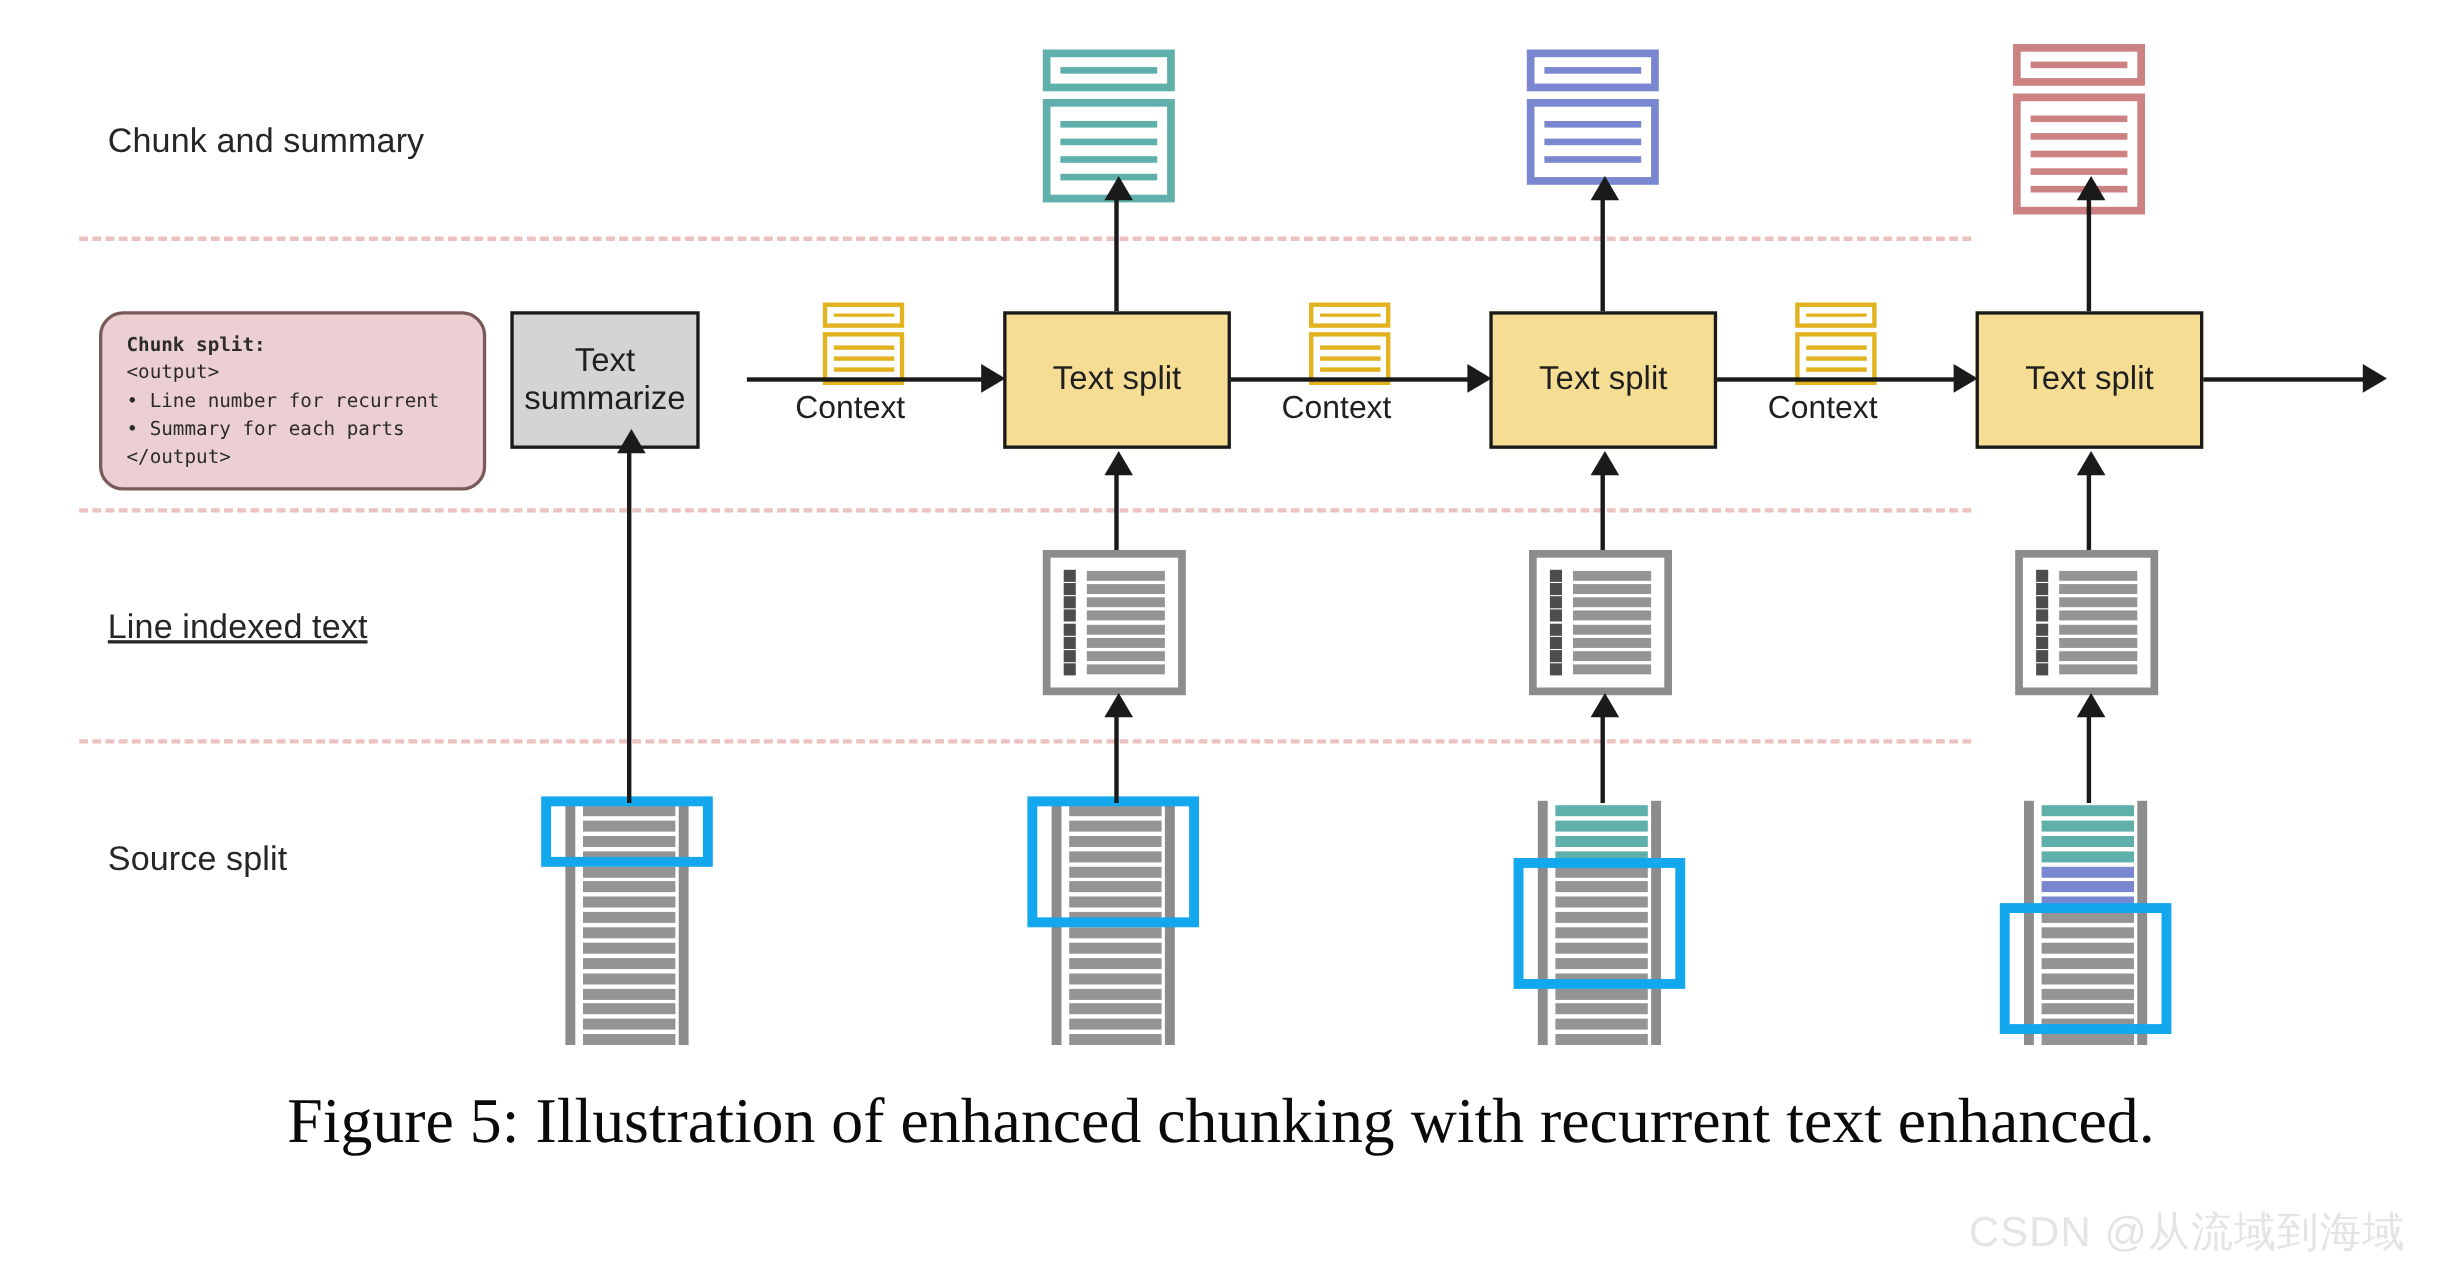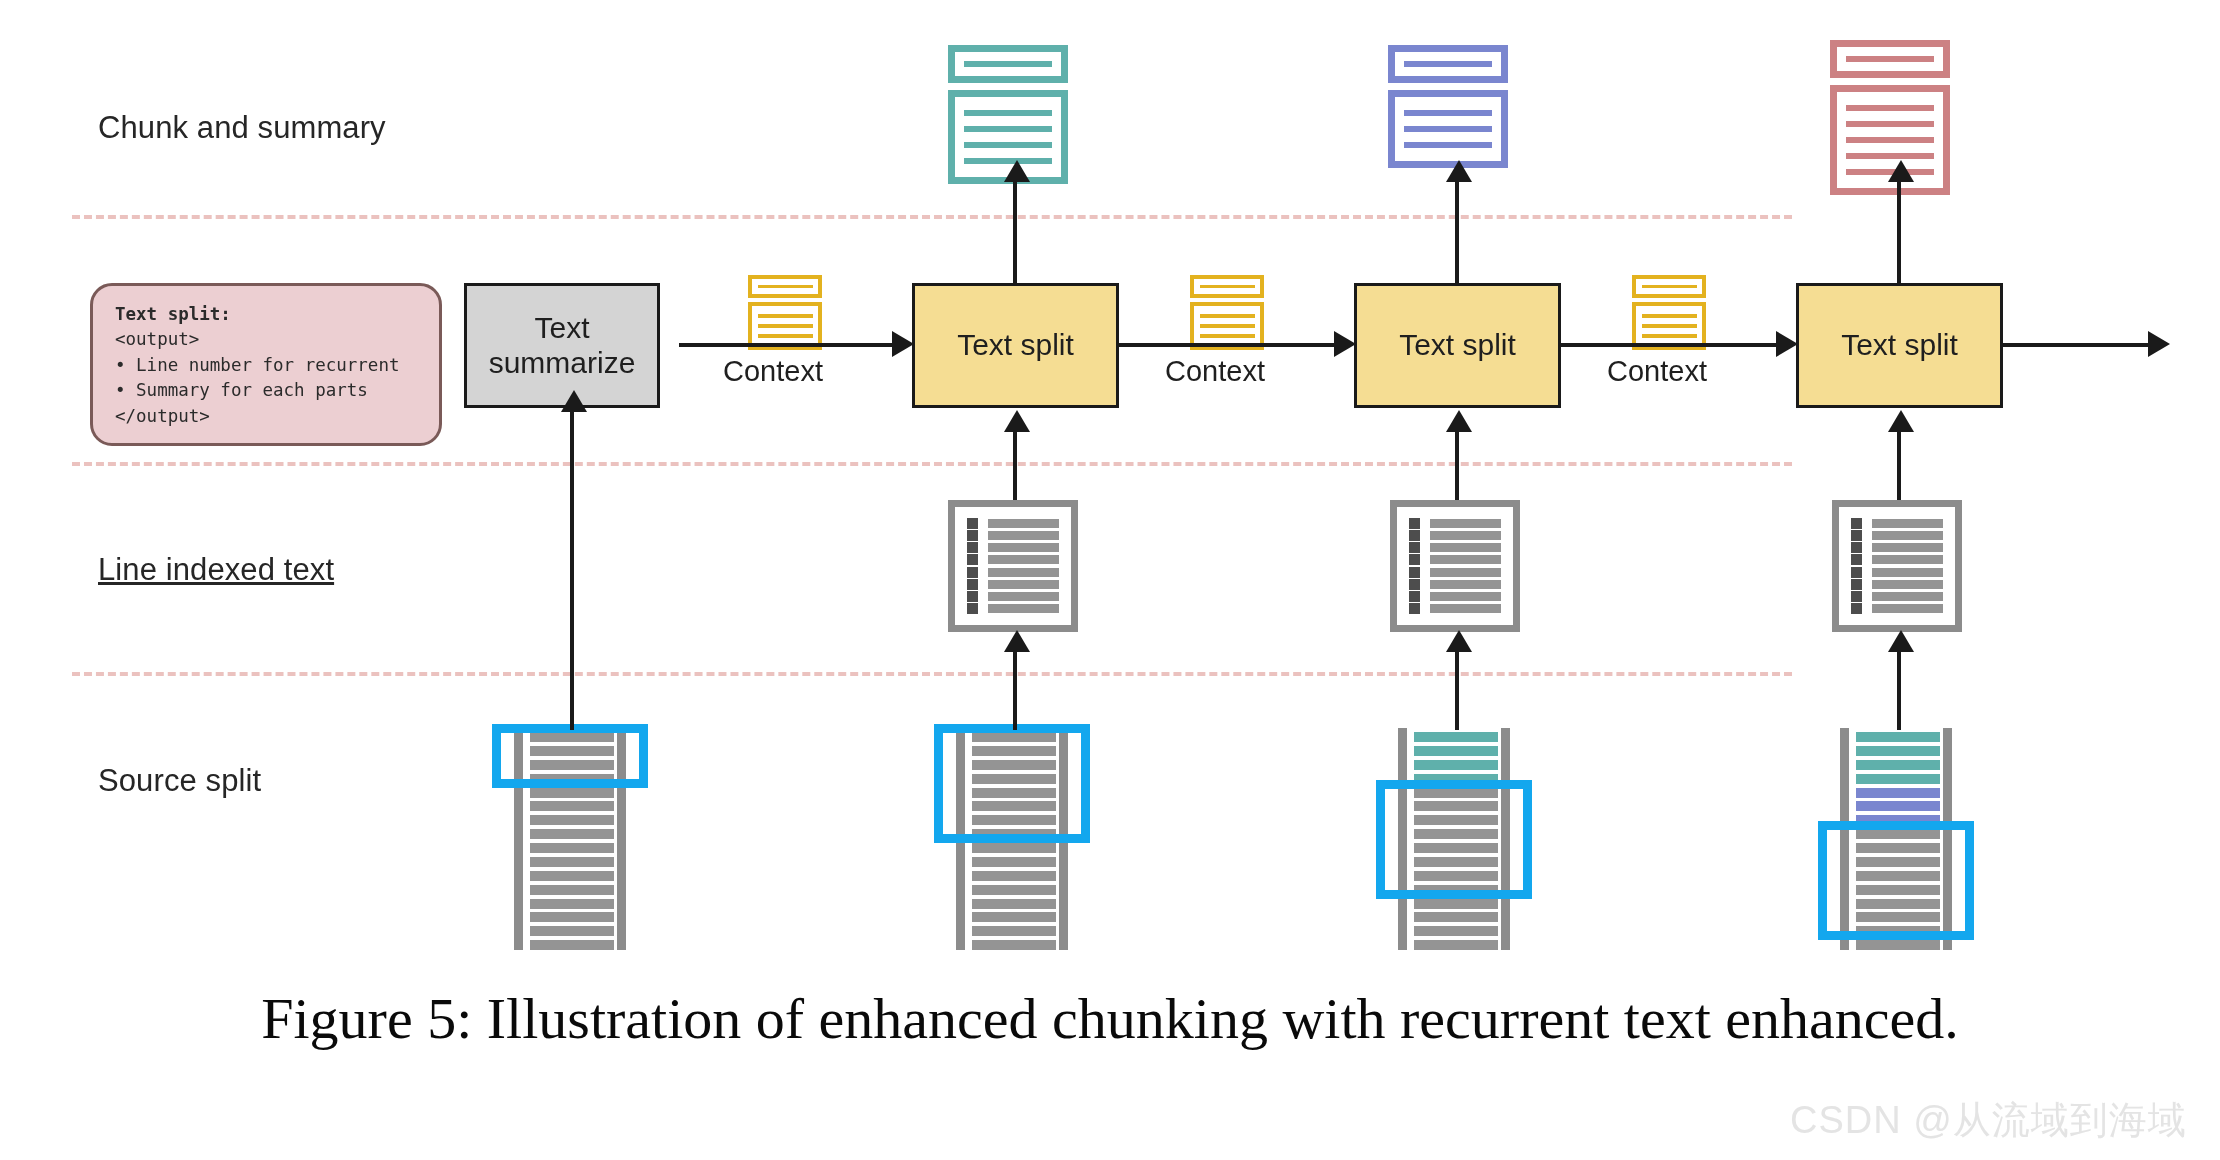--- a/index.html
+++ b/index.html
@@ -133,21 +133,21 @@
 
   <div class="abs band-sep" style="left:72px;top:215px;width:1720px;"></div>
   <div class="abs band-sep" style="left:72px;top:462px;width:1720px;"></div>
   <div class="abs band-sep" style="left:72px;top:672px;width:1720px;"></div>
 
   <div class="abs row-label" style="left:98px;top:110px;">Chunk and summary</div>
   <div class="abs row-label" style="left:98px;top:552px;text-decoration:underline;">Line indexed text</div>
   <div class="abs row-label" style="left:98px;top:763px;">Source split</div>
 
   <div class="abs prompt-box" style="left:90px;top:283px;width:352px;">
-    <div class="pl-title">Text split:</div>
+    <div class="pl-title">Chunk split:</div>
     <div>&lt;output&gt;</div>
     <div>• Line number for recurrent</div>
     <div>• Summary for each parts</div>
     <div>&lt;/output&gt;</div>
   </div>
 
   <div class="abs docpair" id="chunk-icon-0" style="left: 948px; top: 45px; color: rgb(95, 176, 171);">
       <div class="dp-top" style="width: 120px; border: 7px solid rgb(95, 176, 171); padding: 5px 9px; margin-bottom: 7px;">
         <div class="dp-line" style="height: 6px; margin: 4px 0px;"></div>
       </div>
@@ -205,21 +205,21 @@
       <div class="dp-top" style="width: 74.4px; border: 4.34px solid rgb(227, 178, 31); padding: 3.1px 5.58px; margin-bottom: 4.34px;">
         <div class="dp-line" style="height: 3.72px; margin: 2.48px 0px;"></div>
       </div>
       <div class="dp-bot" style="width: 74.4px; border: 4.34px solid rgb(227, 178, 31); padding: 4.96px 5.58px;">
         <div class="dp-line" style="height: 3.72px; margin: 3.1px 0px;"></div>
         <div class="dp-line" style="height: 3.72px; margin: 3.1px 0px;"></div>
         <div class="dp-line" style="height: 3.72px; margin: 3.1px 0px;"></div>
       </div>
     </div>
 
-  <div class="abs proc-box proc-summarize" style="left:464px;top:283px;width:196px;height:125px;">
+  <div class="abs proc-box proc-summarize" style="left:464px;top:283px;width:172px;height:125px;">
     <div>
       <div>Text</div>
       <div>summarize</div>
     </div>
   </div>
 
   <div class="abs proc-box proc-split" style="left:912px;top:283px;width:207px;height:125px;">
     <span>Text split</span>
   </div>
 

